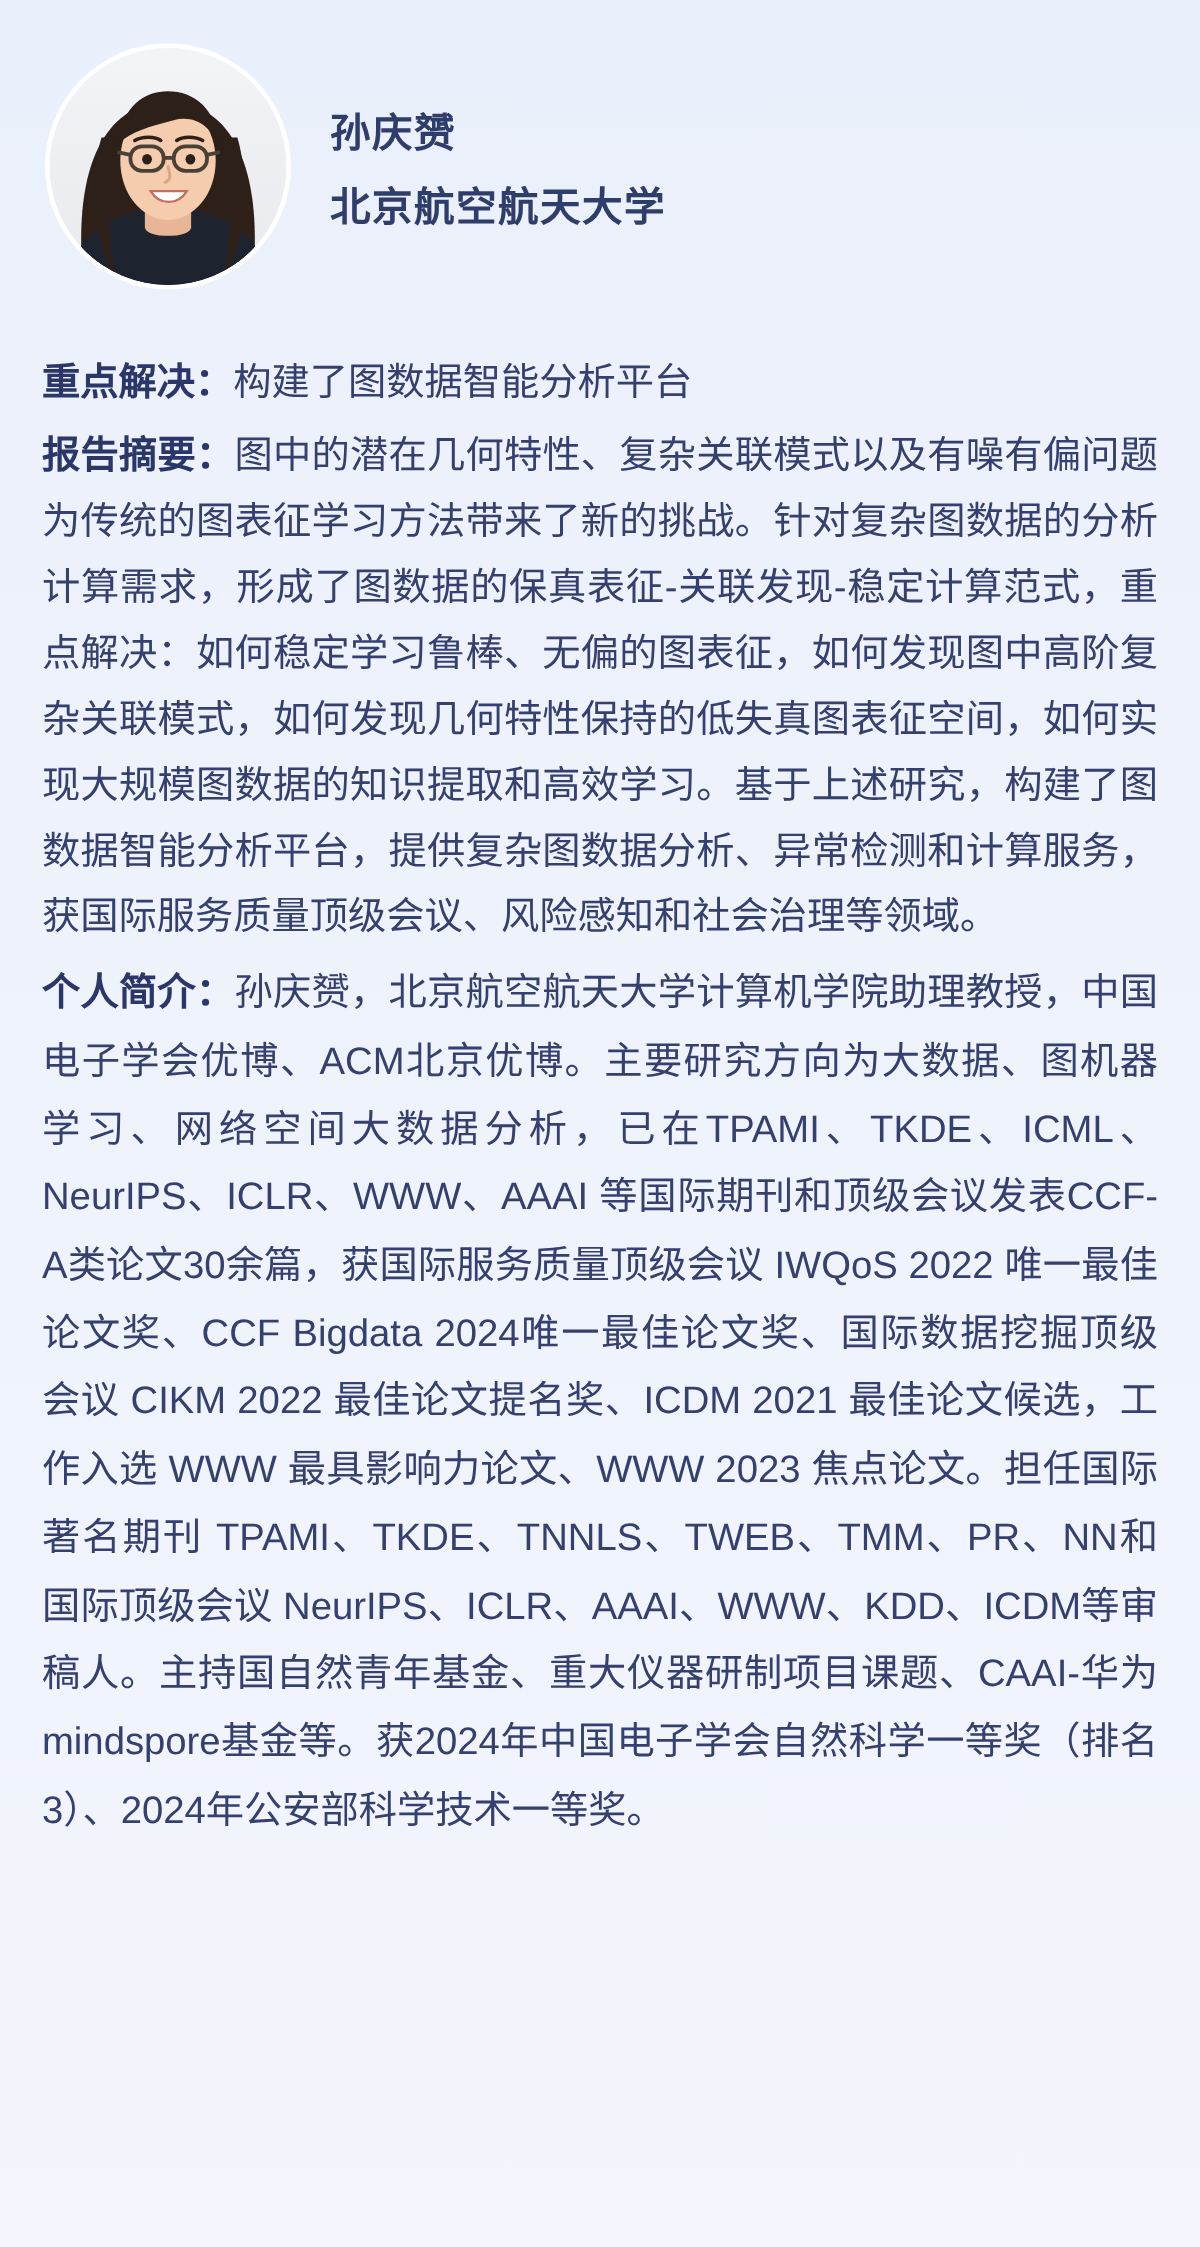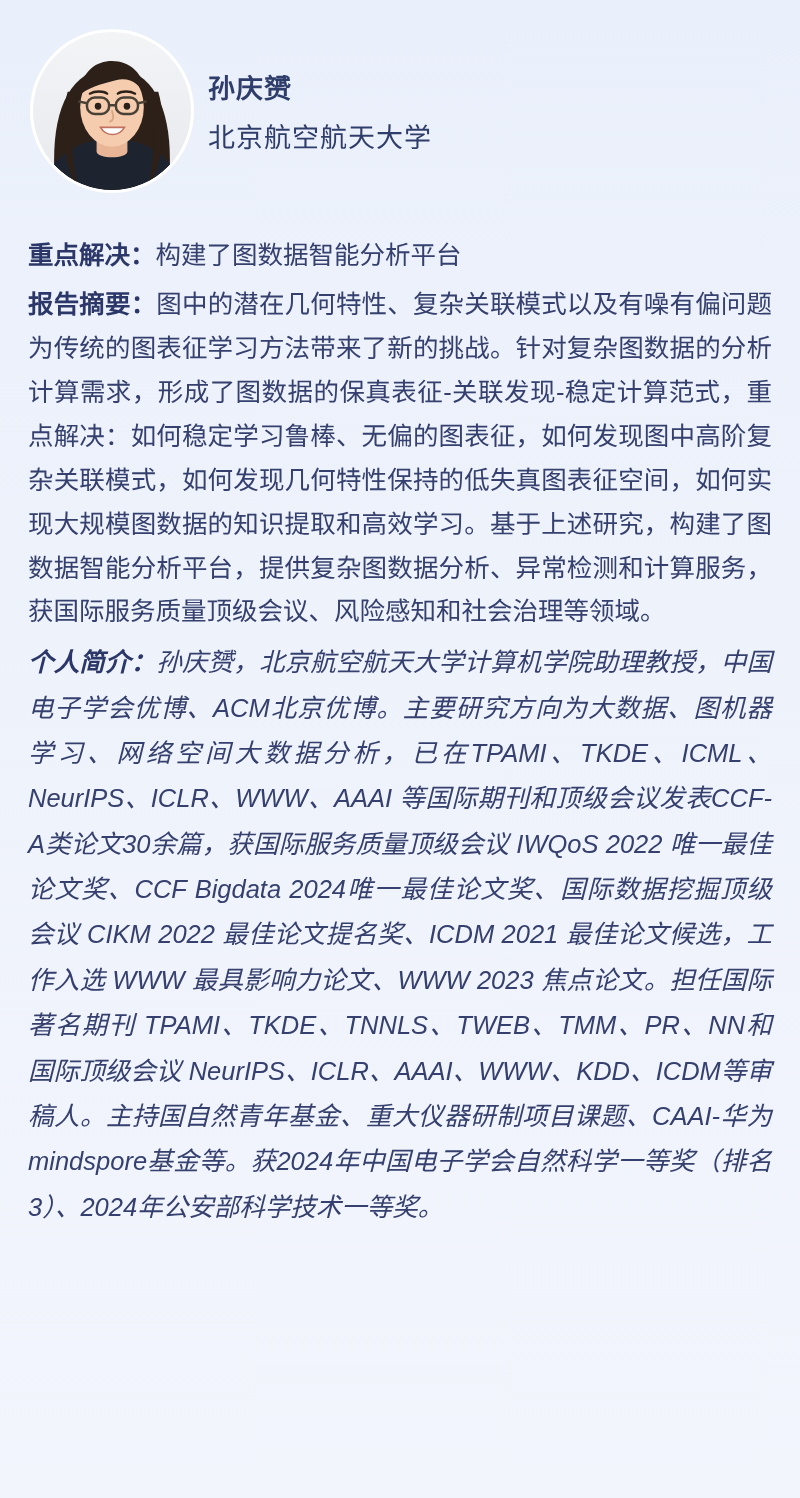--- a/index.html
+++ b/index.html
@@ -21,21 +21,21 @@
     height: 1498px;
     background: linear-gradient(180deg, #eaf0fb 0%, #eef2fb 40%, #f2f5fc 100%);
     box-sizing: border-box;
     padding: 26px 26px 10px 26px;
   }
 
   
   .header {
     display: flex;
     align-items: center;
-    gap: 14px;
+    gap: 26px;
     padding: 4px 0 10px 4px;
     height: 176px;
     box-sizing: border-box;
   }
   .avatar-wrap {
     width: 164px;
     height: 164px;
     border-radius: 50%;
     flex: 0 0 164px;
     background: #ffffff;
@@ -63,21 +63,21 @@
   }
   .person-name {
     font-size: 27px;
     font-weight: bold;
     color: #2f3d6b;
     letter-spacing: 1px;
     line-height: 1;
   }
   .person-affil {
     font-size: 27px;
-    font-weight: normal;
+    font-weight: bold;
     color: #2f3d6b;
     letter-spacing: 1px;
     line-height: 1;
   }
 
   
   .content {
     padding: 6px 2px 0 2px;
   }
   .block {
@@ -91,21 +91,20 @@
   .label {
     font-weight: bold;
     color: #2b3768;
   }
   .block.abstract,
   .block.bio {
     margin-top: 6px;
   }
   .block.bio {
     line-height: 1.78;
-    font-style: italic;
   }
 </style>
 </head>
 <body>
 
 <div class="card">
 
   <div class="header">
 
     <div class="avatar-wrap">

